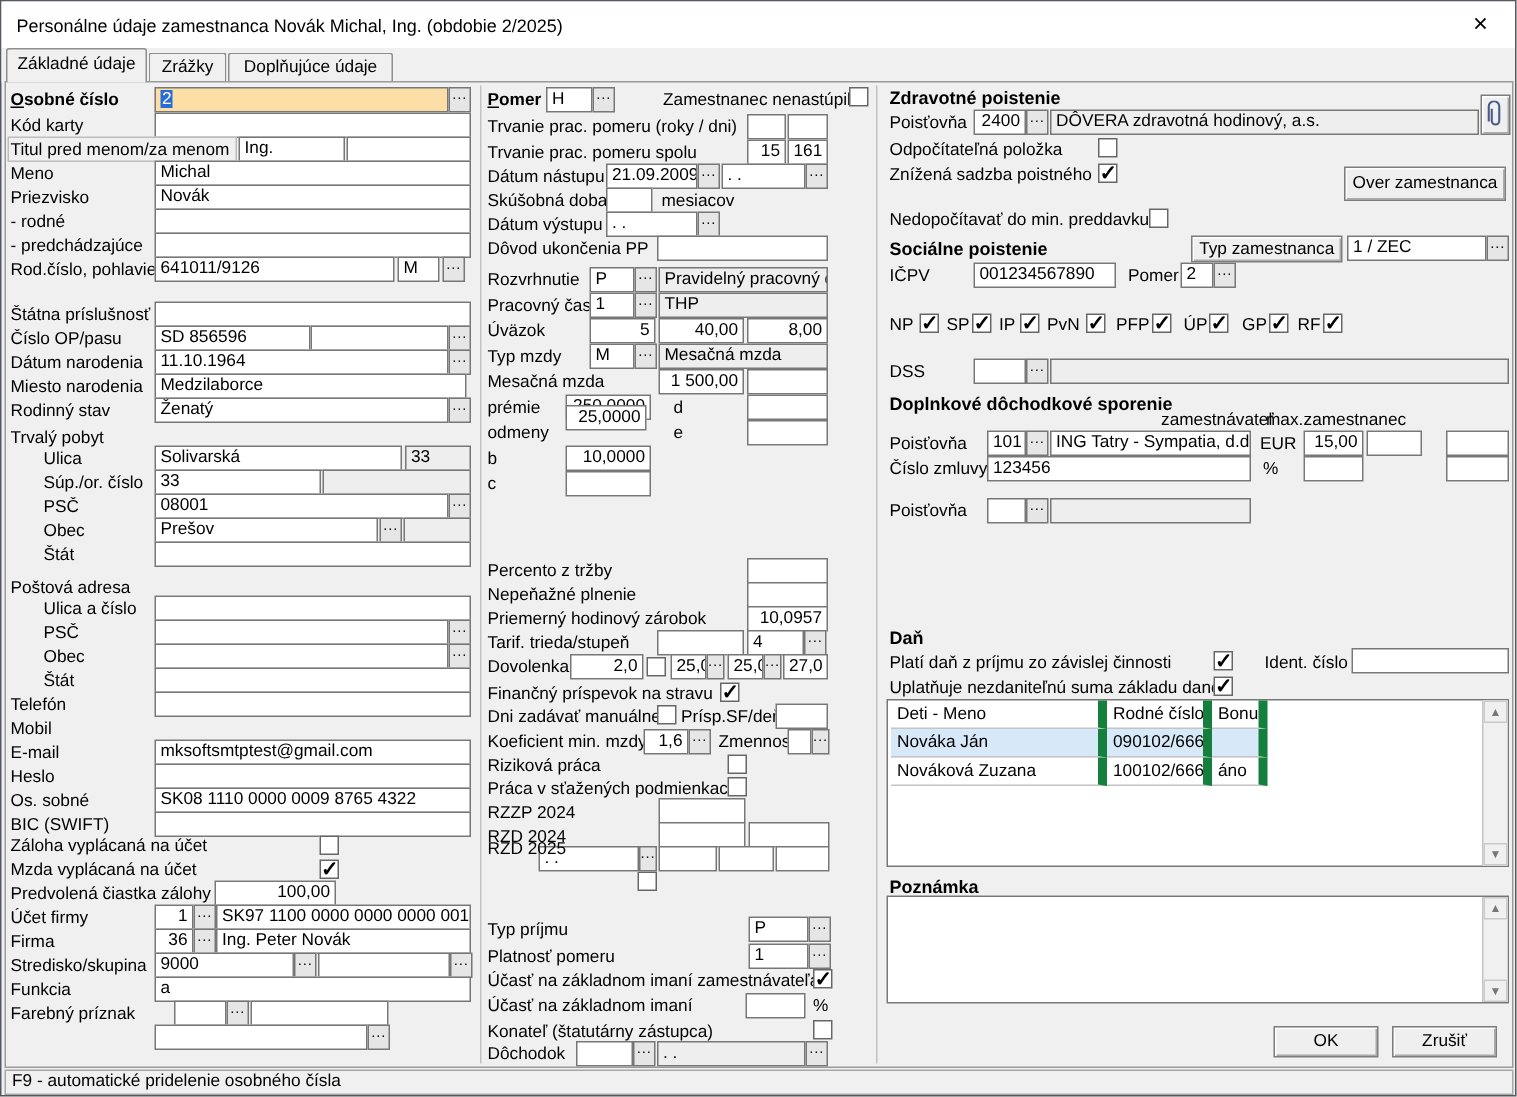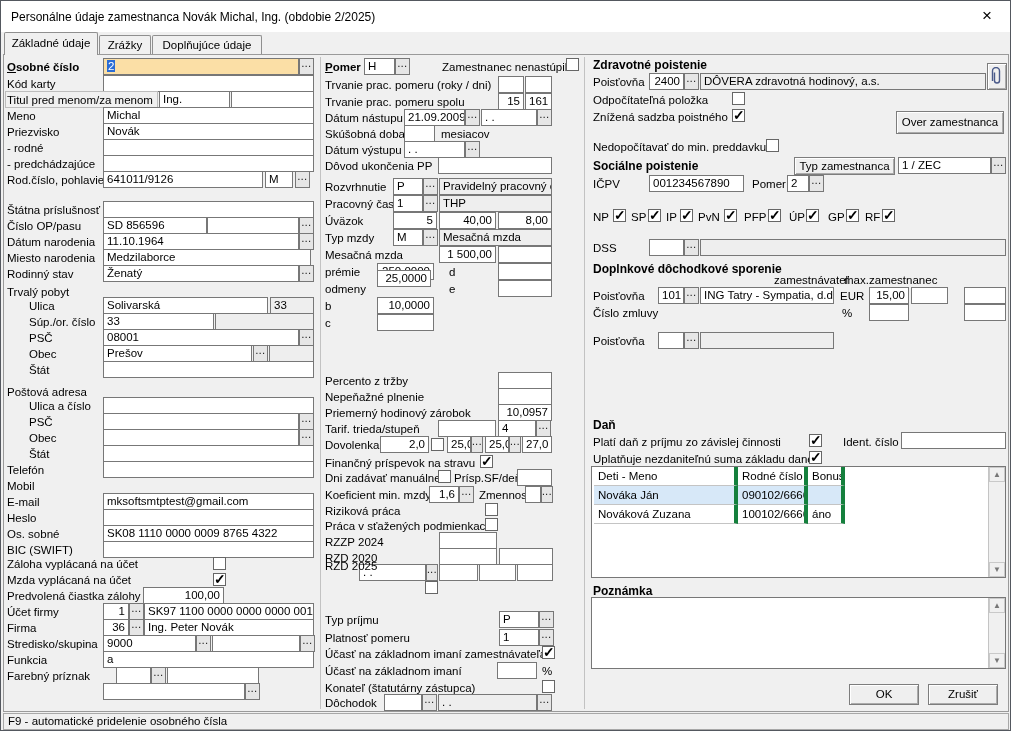--- a/index.html
+++ b/index.html
@@ -31,21 +31,21 @@
   .dots{position:absolute;width:15px;height:17px;box-sizing:border-box;background:#e6e6e6;
         border:1px solid #777;text-align:center;line-height:9px;font-size:10px;
         letter-spacing:.5px;cursor:default}
   .chk{position:absolute;width:13px;height:13px;box-sizing:border-box;background:#fff;border:1px solid #666}
   .chk.on::after{content:"✓";position:absolute;left:0;top:-3px;font-size:14px;font-weight:700}
   .btn{position:absolute;box-sizing:border-box;background:#efefef;border:1px solid #7d7d7d;
        text-align:center;box-shadow:inset 1px 1px 0 #fff,inset -1px -1px 0 #ababab;cursor:default}
   .tbl{position:absolute;left:590px;top:465px;width:415px;height:112px;background:#fff;
        border:1px solid #777;box-sizing:border-box}
   .cell{position:absolute;height:19px;line-height:18px;padding:0 4px;box-sizing:border-box;
-        border-right:4px solid #15803d;white-space:nowrap;overflow:hidden}
+        border-right:6px solid #15803d;white-space:nowrap;overflow:hidden}
   .hdrc{border-bottom:1px solid #c4c4c4}
   .hl{background:#d7e8f8}
   .sb{position:absolute;right:0;top:0;bottom:0;width:16px;background:#f0f0f0;border-left:1px solid #c4c4c4}
   .sbbtn{position:absolute;left:0;right:0;height:15px;background:#f0f0f0;border:1px solid #c9c9c9;
          box-sizing:border-box;text-align:center;font-size:8px;line-height:13px;color:#777}
   .note{position:absolute;left:590px;top:596px;width:415px;height:72px;background:#fff;
         border:1px solid #777;box-sizing:border-box}
   .statusbar{position:absolute;left:2px;top:712px;width:1006px;height:17px;background:#f0f0f0;
              border:1px solid #a8a8a8;box-sizing:border-box;line-height:15px;padding-left:4px}
   .lblbox{position:absolute;background:#f0f0f0;border:1px solid #bdbdbd;box-sizing:border-box}
@@ -320,21 +320,21 @@
 
   <div class="lbl" style="left:324px;top:503px">Riziková práca</div>
   <div class="chk" style="left:484px;top:502px"></div>
 
   <div class="lbl" style="left:324px;top:518px">Práca v sťažených podmienkach</div>
   <div class="chk" style="left:484px;top:517px"></div>
 
   <div class="lbl" style="left:324px;top:534px">RZZP 2024</div>
   <div class="txt" style="left:438px;top:531px;width:58px"></div>
 
-  <div class="lbl" style="left:324px;top:550px">RZD 2020</div>
+  <div class="lbl" style="left:324px;top:550px">RZD 2024</div>
   <div class="txt" style="left:438px;top:547px;width:58px"></div>
   <div class="txt" style="left:498px;top:547px;width:54px"></div>
 
   <div class="txt" style="left:358px;top:563px;width:67px">.  .</div>
   <div class="dots" style="left:425px;top:563px;width:12px">...</div>
   <div class="txt" style="left:438px;top:563px;width:39px"></div>
   <div class="txt" style="left:478px;top:563px;width:37px"></div>
   <div class="txt" style="left:516px;top:563px;width:36px"></div>
 
   <div class="lbl" style="left:324px;top:558px">RZD 2025</div>
@@ -428,20 +428,21 @@
   <div class="lbl" style="left:592px;top:288px">Poisťovňa</div>
   <div class="txt num" style="left:657px;top:286px;width:26px">101</div>
   <div class="dots" style="left:683px;top:286px">...</div>
   <div class="txt" style="left:699px;top:286px;width:134px">ING Tatry - Sympatia, d.d</div>
   <div class="lbl" style="left:839px;top:288px">EUR</div>
   <div class="txt num" style="left:868px;top:286px;width:40px">15,00</div>
   <div class="txt" style="left:910px;top:286px;width:37px"></div>
   <div class="txt" style="left:963px;top:286px;width:42px"></div>
 
   <div class="lbl" style="left:592px;top:305px">Číslo zmluvy</div>
+  <div class="txt" style="left:657px;top:303px;width:176px">123456</div>
   <div class="lbl" style="left:841px;top:305px">%</div>
   <div class="txt" style="left:868px;top:303px;width:40px"></div>
   <div class="txt" style="left:963px;top:303px;width:42px"></div>
 
   <div class="lbl" style="left:592px;top:333px">Poisťovňa</div>
   <div class="txt" style="left:657px;top:331px;width:26px"></div>
   <div class="dots" style="left:683px;top:331px">...</div>
   <div class="txt dis" style="left:699px;top:331px;width:134px"></div>
 
   <div class="sect" style="left:592px;top:417px">Daň</div>

